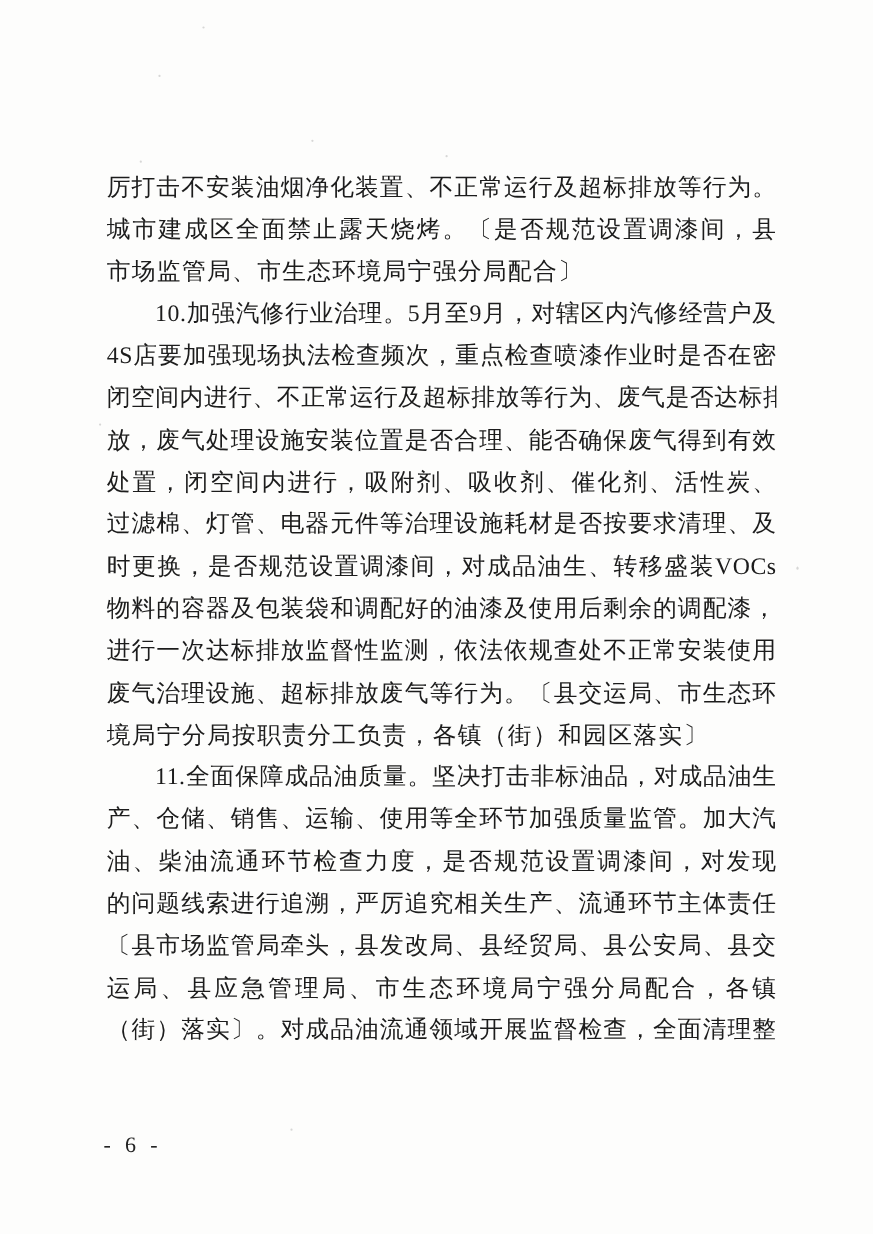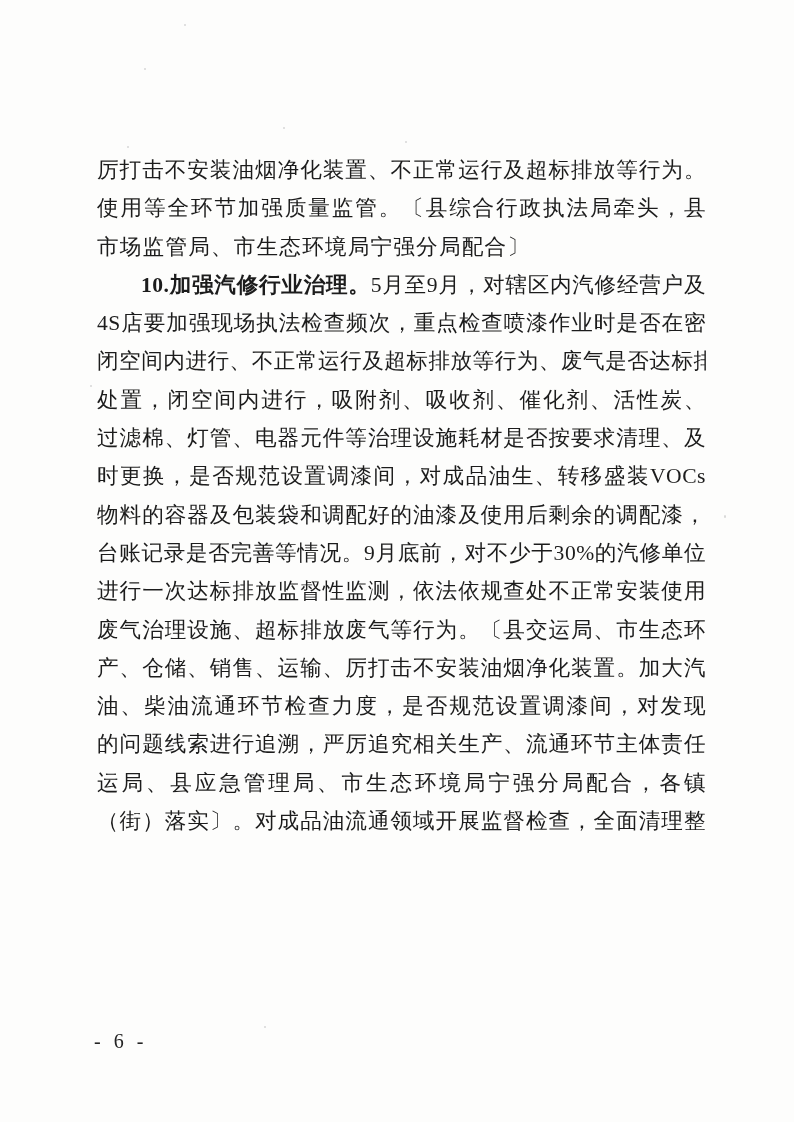--- a/index.html
+++ b/index.html
@@ -28,21 +28,21 @@
     text-align: justify;
     text-align-last: justify;
     overflow: hidden;
     white-space: nowrap;
   }
   .line.last {
     text-align-last: left;
     letter-spacing: 1.2px;
   }
   .line.indent { text-indent: 44px; }
-  .line b { font-weight: 700; }
+  .line b { font-weight: 400; }
   .pagenum {
     position: absolute;
     left: 94px;
     top: 1030px;
     font-size: 20px;
     letter-spacing: 4px;
     color: #242424;
   }
   .speck {
     position: absolute;
@@ -51,35 +51,38 @@
     opacity: 0.35;
   }
 </style>
 </head>
 <body>
 
 <div class="page">
 
   <div class="content">
     <div class="line">厉打击不安装油烟净化装置、不正常运行及超标排放等行为。</div>
-    <div class="line">使用等全环节加强质量监管。〔县综合行政执法局牵头，县</div>
+    <div class="line">城市建成区全面禁止露天烧烤。〔是否规范设置调漆间，县</div>
     <div class="line last">市场监管局、市生态环境局宁强分局配合〕</div>
     <div class="line indent"><b>10.加强汽修行业治理。</b><span>5月至9月，对辖区内汽修经营户及</span></div>
     <div class="line">4S店要加强现场执法检查频次，重点检查喷漆作业时是否在密</div>
     <div class="line">闭空间内进行、不正常运行及超标排放等行为、废气是否达标排</div>
+    <div class="line">放，废气处理设施安装位置是否合理、能否确保废气得到有效</div>
     <div class="line">处置，闭空间内进行，吸附剂、吸收剂、催化剂、活性炭、</div>
     <div class="line">过滤棉、灯管、电器元件等治理设施耗材是否按要求清理、及</div>
     <div class="line">时更换，是否规范设置调漆间，对成品油生、转移盛装VOCs</div>
     <div class="line">物料的容器及包装袋和调配好的油漆及使用后剩余的调配漆，</div>
-    <div class="line">台账记录是否完善等情况。9月底前，对不少于30%的汽修单位</div>
     <div class="line">进行一次达标排放监督性监测，依法依规查处不正常安装使用</div>
     <div class="line">废气治理设施、超标排放废气等行为。〔县交运局、市生态环</div>
-    <div class="line">产、仓储、销售、运输、厉打击不安装油烟净化装置。加大汽</div>
+    <div class="line last">境局宁分局按职责分工负责，各镇（街）和园区落实〕</div>
+    <div class="line indent"><b>11.全面保障成品油质量。</b><span>坚决打击非标油品，对成品油生</span></div>
+    <div class="line">产、仓储、销售、运输、使用等全环节加强质量监管。加大汽</div>
     <div class="line">油、柴油流通环节检查力度，是否规范设置调漆间，对发现</div>
     <div class="line">的问题线索进行追溯，严厉追究相关生产、流通环节主体责任</div>
+    <div class="line">〔县市场监管局牵头，县发改局、县经贸局、县公安局、县交</div>
     <div class="line">运局、县应急管理局、市生态环境局宁强分局配合，各镇</div>
     <div class="line">（街）落实〕。对成品油流通领域开展监督检查，全面清理整</div>
   </div>
 
   <div class="pagenum">- 6 -</div>
 
   <div class="speck" style="left:184px;top:24px;width:2px;height:2px;"></div>
   <div class="speck" style="left:144px;top:68px;width:2px;height:2px;"></div>
   <div class="speck" style="left:283px;top:127px;width:2px;height:2px;"></div>
   <div class="speck" style="left:405px;top:141px;width:2px;height:2px;"></div>

